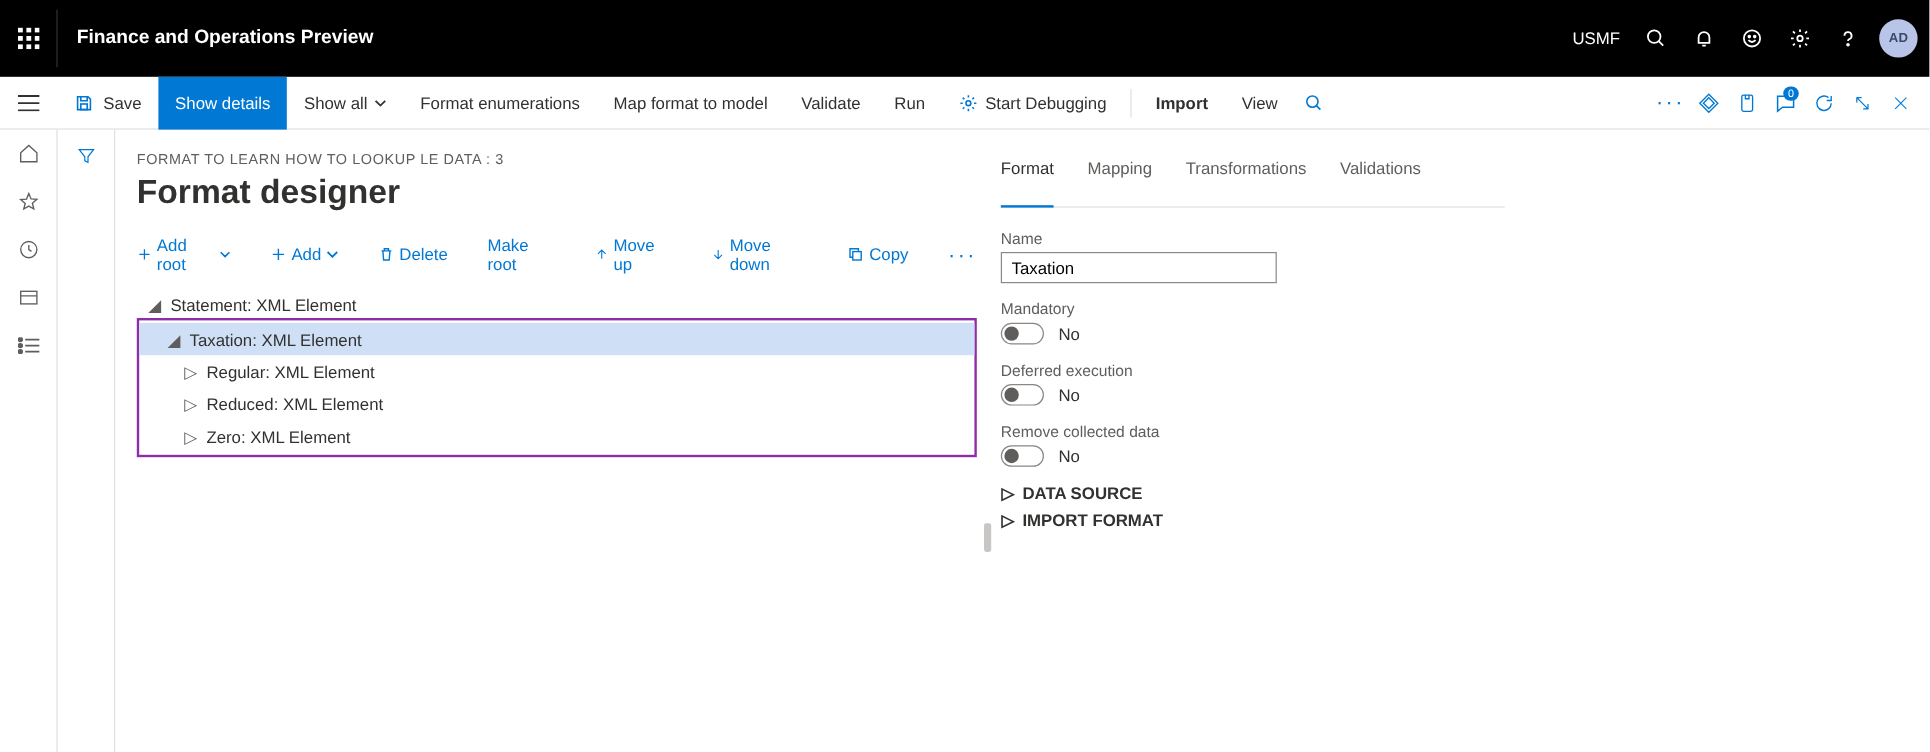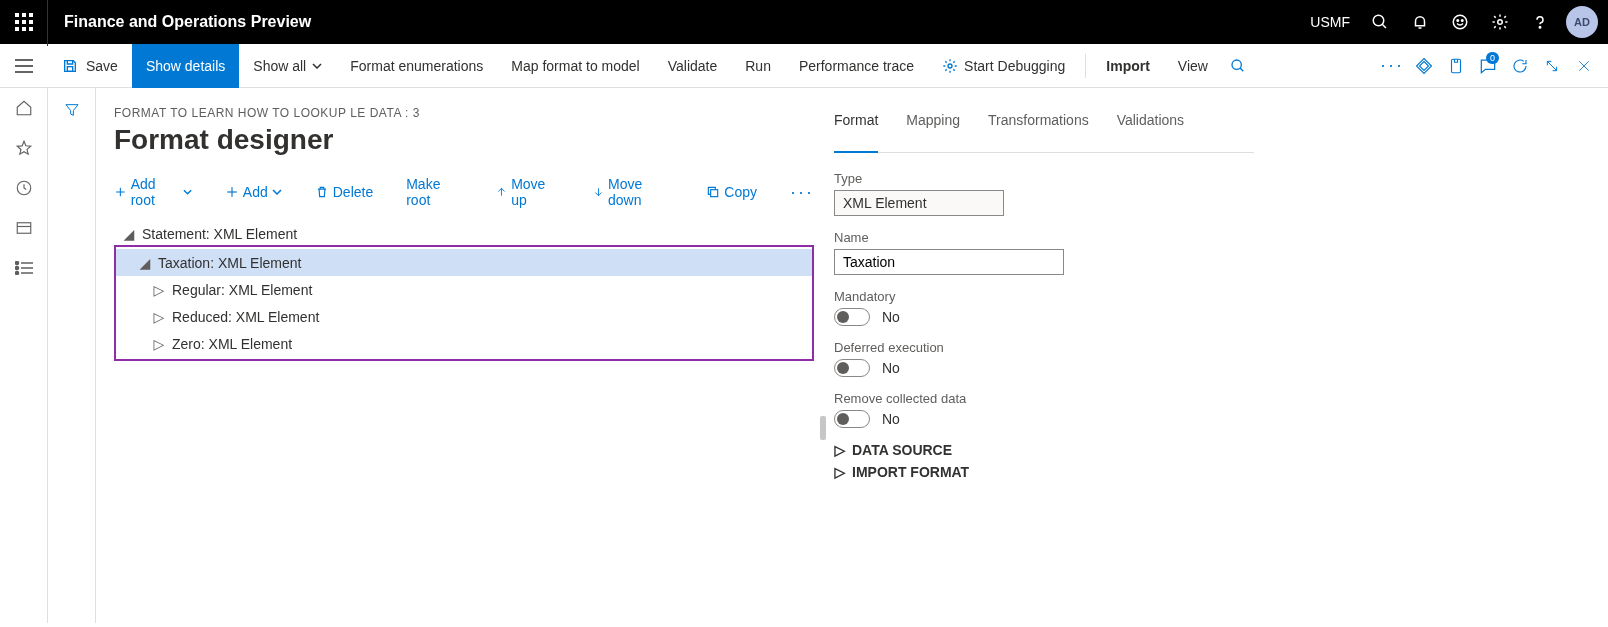--- a/index.html
+++ b/index.html
@@ -1,19 +1,19 @@
 <!DOCTYPE html>
 <html><head>
 <meta charset="utf-8">
 <style>
   * { box-sizing: border-box; margin: 0; padding: 0; }
   body { font-family: "Segoe UI", Arial, sans-serif; font-size: 14px; color: #323130; background: #fff; width: 1608px; }
   
   
-  .topbar { display:flex; align-items:center; height:44px; background:#000; color:#fff; }
+  .topbar { display:flex; align-items:center; height:64px; background:#000; color:#fff; }
   .app-launcher { width:48px; height:48px; display:flex; align-items:center; justify-content:center; border-right:1px solid #333; cursor:pointer;}
   .app-title { padding:0 16px; font-size:16px; font-weight:600; }
   .topbar-spacer { flex:1; }
   .top-right { display:flex; align-items:center; gap:0; }
   .top-right .co { padding:0 10px; font-size:14px; }
   .top-icon { width:40px; height:48px; display:flex; align-items:center; justify-content:center; cursor:pointer;}
   .avatar { width:32px; height:32px; border-radius:50%; background:#b8c5e8; color:#3b4a6b; display:flex; align-items:center; justify-content:center; font-size:11px; font-weight:600; margin:0 10px 0 6px;}
   
   
   .actionbar { display:flex; align-items:center; height:44px; border-bottom:1px solid #e1dfdd; }
@@ -165,23 +165,20 @@
   <div class="ab-btn">
       <span>Map format to model</span>
     </div>
   <div class="ab-btn">
       <span>Validate</span>
     </div>
   <div class="ab-btn">
       <span>Run</span>
     </div>
   <div class="ab-btn">
-      <span>Performance trace</span>
-    </div>
-  <div class="ab-btn">
     <svg width="16" height="16" viewBox="0 0 24 24" fill="none" stroke="#0078d4" stroke-width="2">
         <circle cx="12" cy="12" r="3"></circle>
         <path d="M12 2v3M12 19v3M2 12h3M19 12h3M5 5l2 2M17 17l2 2M5 19l2-2M17 7l2-2"></path>
       </svg>
     <span>Start Debugging</span>
   </div>
   <div class="ab-sep"></div>
   <div class="ab-btn" style="font-weight:600">
       <span>Import</span>
     </div>
@@ -369,24 +366,20 @@
     <div class="col-right">
       <div class="grip"></div>
       <div class="tabs">
         <div class="tab active">Format</div>
         <div class="tab">Mapping</div>
         <div class="tab">Transformations</div>
         <div class="tab">Validations</div>
       </div>
 
       <div class="field">
-        <div class="field-label">Type</div>
-        <div class="textbox ro">XML Element</div>
-      </div>
-      <div class="field">
         <div class="field-label">Name</div>
         <input class="textbox name" value="Taxation" style="">
       </div>
       <div class="field">
         <div class="field-label">Mandatory</div>
         <div class="toggle-row">
           <div class="toggle"></div>
           <div class="toggle-label">No</div>
         </div>
       </div>

